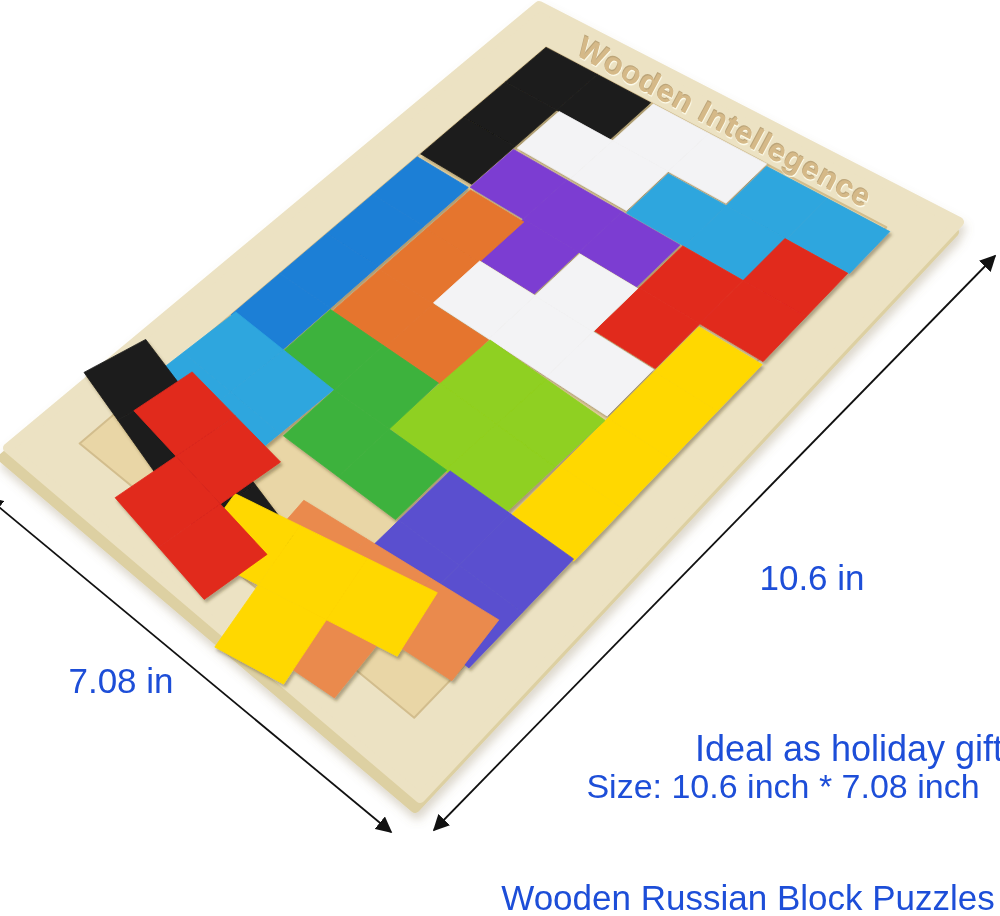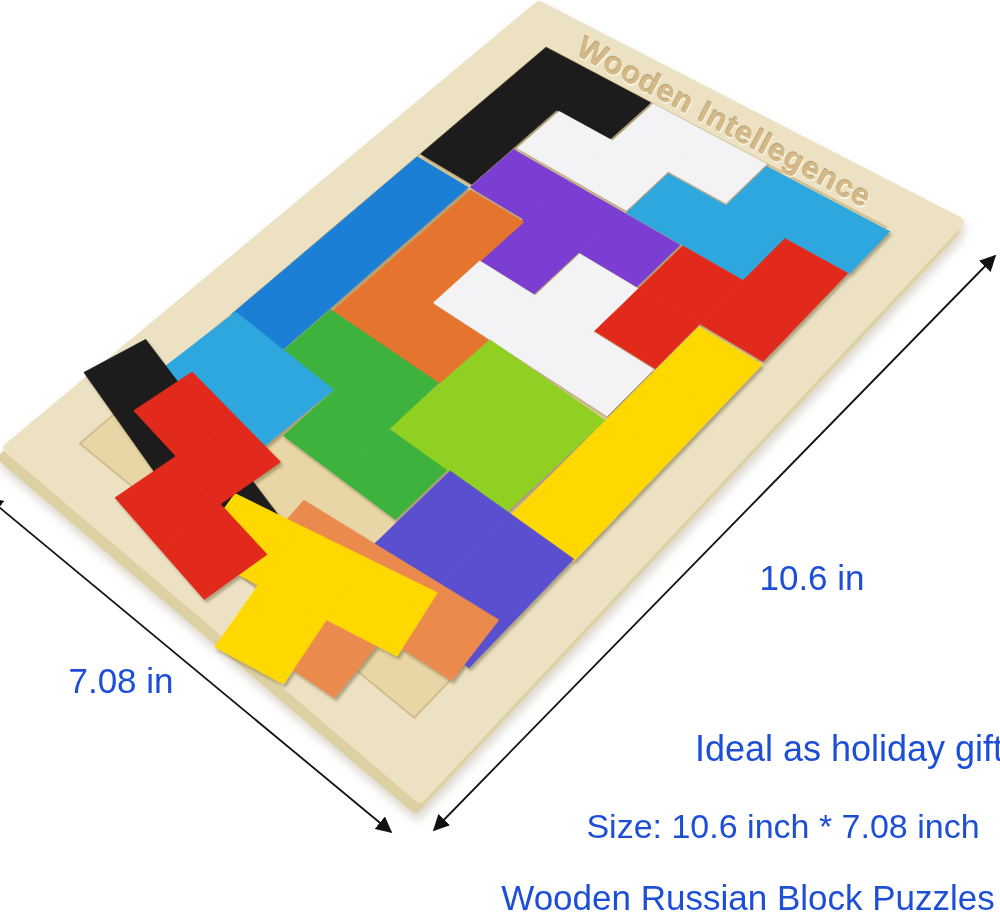--- a/index.html
+++ b/index.html
@@ -149,16 +149,16 @@
     </svg>
 
   <div id="engraving">Wooden Intellegence</div>
 
   <div class="cap dim-label" style="left:812px;top:578px;">10.6 in</div>
 
   <div class="cap dim-label" style="left:105px;top:681px;margin-left:16px;">7.08 in</div>
 
   <div class="cap gift" style="left:829px;top:749px;">Ideal as holiday gift</div>
 
-  <div class="cap size" style="left:783px;top:826px;">Size: 10.6 inch * 7.08 inch</div>
+  <div class="cap size" style="left:783px;top:786px;">Size: 10.6 inch * 7.08 inch</div>
 
   <div class="cap title" style="left:748px;top:898px;">Wooden Russian Block Puzzles</div>
 </div>
 
 </body></html>

